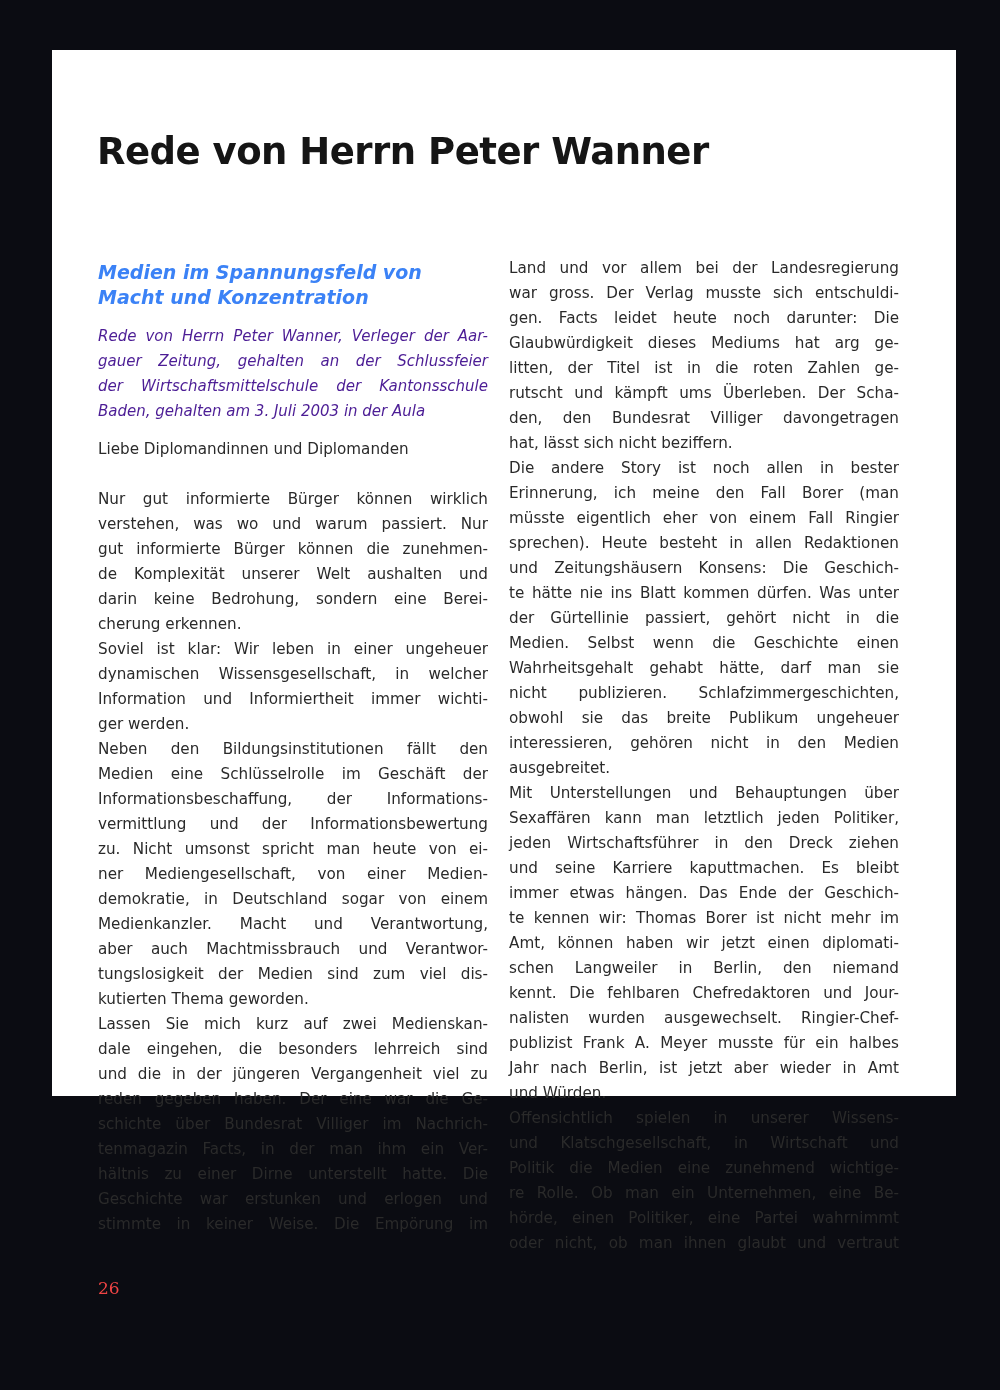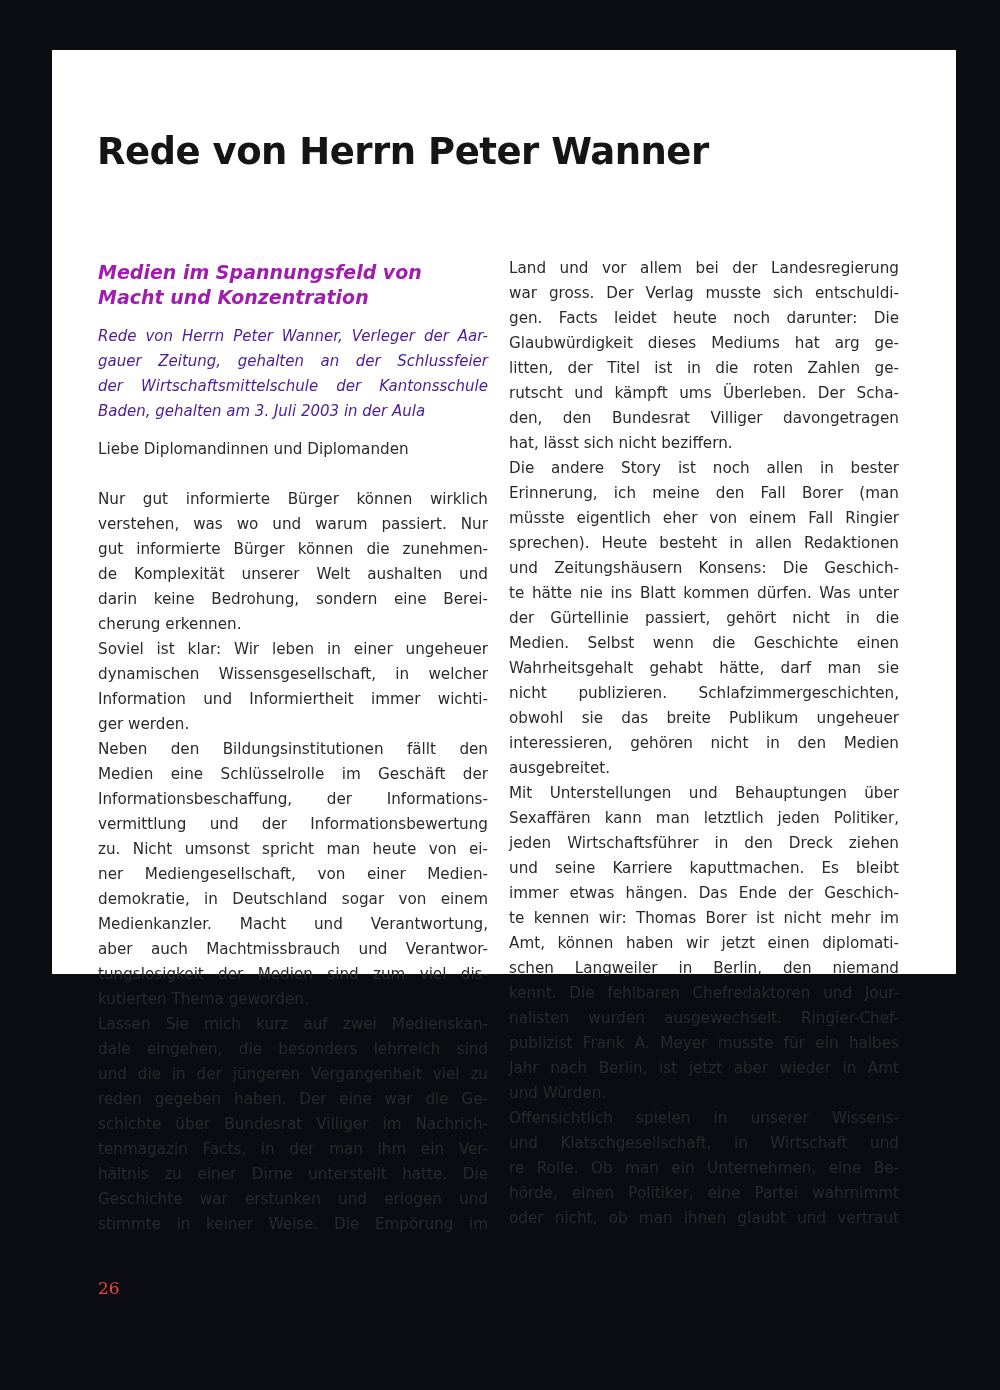--- a/index.html
+++ b/index.html
@@ -11,21 +11,21 @@
       height: 1390px;
       background: #0b0c12;
       position: relative;
       overflow: hidden;
     }
     .page {
       position: absolute;
       left: 52px;
       top: 50px;
       width: 904px;
-      height: 924px;
+      height: 1046px;
       background: #ffffff;
     }
     .main-title {
       position: absolute;
       left: 45px;
       top: 80px;
       margin: 0;
       font-family: "DejaVu Sans", sans-serif;
       font-weight: bold;
       font-size: 37px;
@@ -54,21 +54,21 @@
     .line.last {
       text-align-last: left;
     }
     .subtitle {
       margin: 0;
       font-family: "DejaVu Sans", sans-serif;
       font-style: italic;
       font-weight: bold;
       font-size: 19px;
       line-height: 28px;
-      color: #a21caf;
+      color: #3b82f6;
       padding-top: 2px;
     }
     .intro {
       margin-top: 16px;
       font-style: italic;
       font-size: 15px;
       color: #4c1d95;
     }
     .greeting {
       margin-top: 13px;
@@ -170,20 +170,21 @@
         <span class="line">te kennen wir: Thomas Borer ist nicht mehr im</span>
         <span class="line">Amt, können haben wir jetzt einen diplomati-</span>
         <span class="line">schen Langweiler in Berlin, den niemand</span>
         <span class="line">kennt. Die fehlbaren Chefredaktoren und Jour-</span>
         <span class="line">nalisten wurden ausgewechselt. Ringier-Chef-</span>
         <span class="line">publizist Frank A. Meyer musste für ein halbes</span>
         <span class="line">Jahr nach Berlin, ist jetzt aber wieder in Amt</span>
         <span class="line last">und Würden.</span>
         <span class="line">Offensichtlich spielen in unserer Wissens-</span>
         <span class="line">und Klatschgesellschaft, in Wirtschaft und</span>
+        <span class="line">Politik die Medien eine zunehmend wichtige-</span>
         <span class="line">re Rolle. Ob man ein Unternehmen, eine Be-</span>
         <span class="line">hörde, einen Politiker, eine Partei wahrnimmt</span>
         <span class="line">oder nicht, ob man ihnen glaubt und vertraut</span>
       </div>
   </div>
 
   <div class="page-number">26</div>
 </div>
 
 </body></html>

